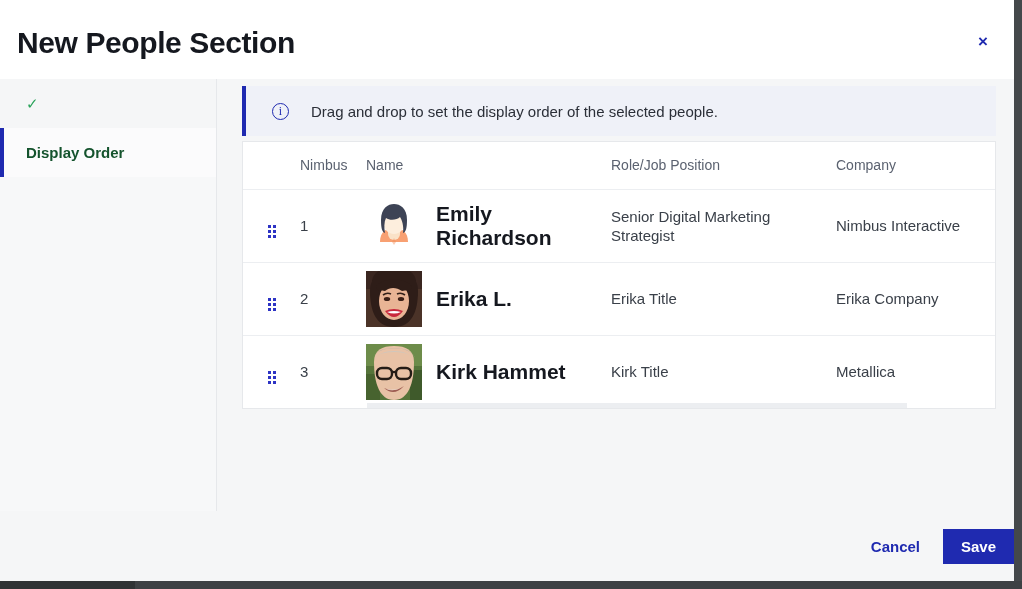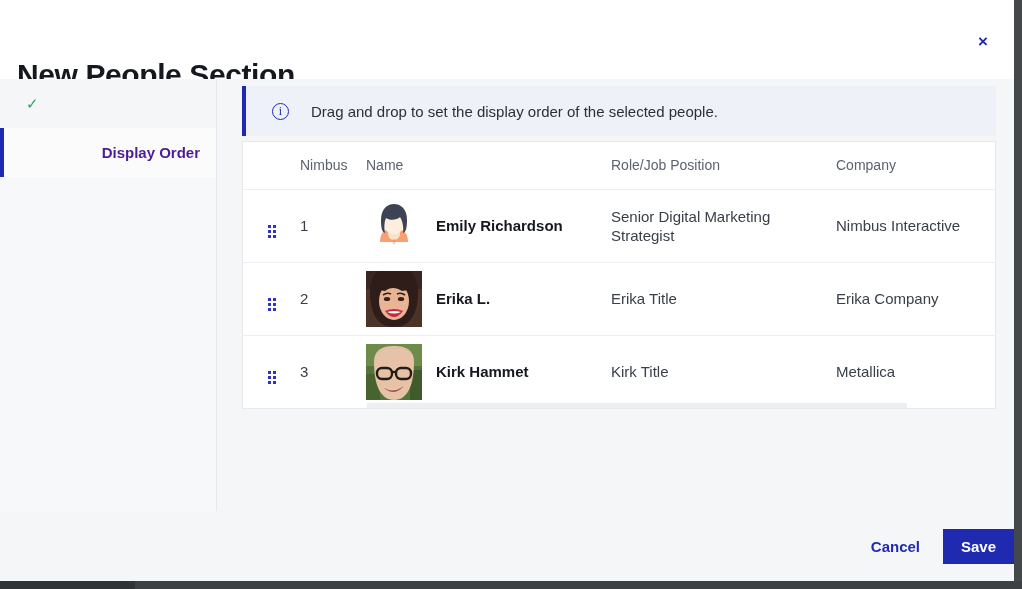--- a/index.html
+++ b/index.html
@@ -28,21 +28,20 @@
 
   .modal-title {
     position: absolute;
     left: 17px;
     top: 22px;
     font-size: 30px;
     font-weight: bold;
     letter-spacing: -0.4px;
     color: #15181f;
     line-height: 42px;
-    margin-top: 32px;
   }
 
   .close-button {
     position: absolute;
     right: 18px;
     top: 28px;
     width: 26px;
     height: 26px;
     display: flex;
     align-items: center;
@@ -90,23 +89,22 @@
   }
 
   .sidebar-item.done {
     background: #f5f6f7;
     color: #5b6270;
   }
 
   .sidebar-item.active {
     background: #fbfbfc;
     border-left-color: #1f2ab0;
-    color: #4c1d95;
+    color: #14532d;
     font-weight: bold;
-    text-align: right;
   }
 
   .sidebar-item-label { flex: 1; }
 
   .check-icon {
     color: #2aa35b;
     font-size: 15px;
     line-height: 1;
     margin-right: 14px;
   }
@@ -227,21 +225,21 @@
     position: relative;
     background: #ffffff;
   }
 
   .avatar svg { display: block; width: 56px; height: 56px; }
 
   .person-name {
     margin-left: 14px;
     font-weight: bold;
     color: #15181f;
-    font-size: 15px;
+    font-size: 21px;
   }
 
   
   .table-hscroll {
     position: absolute;
     left: 0; right: 0; bottom: 0;
     height: 6px;
     background: #ffffff;
   }
   .table-hscroll i {

